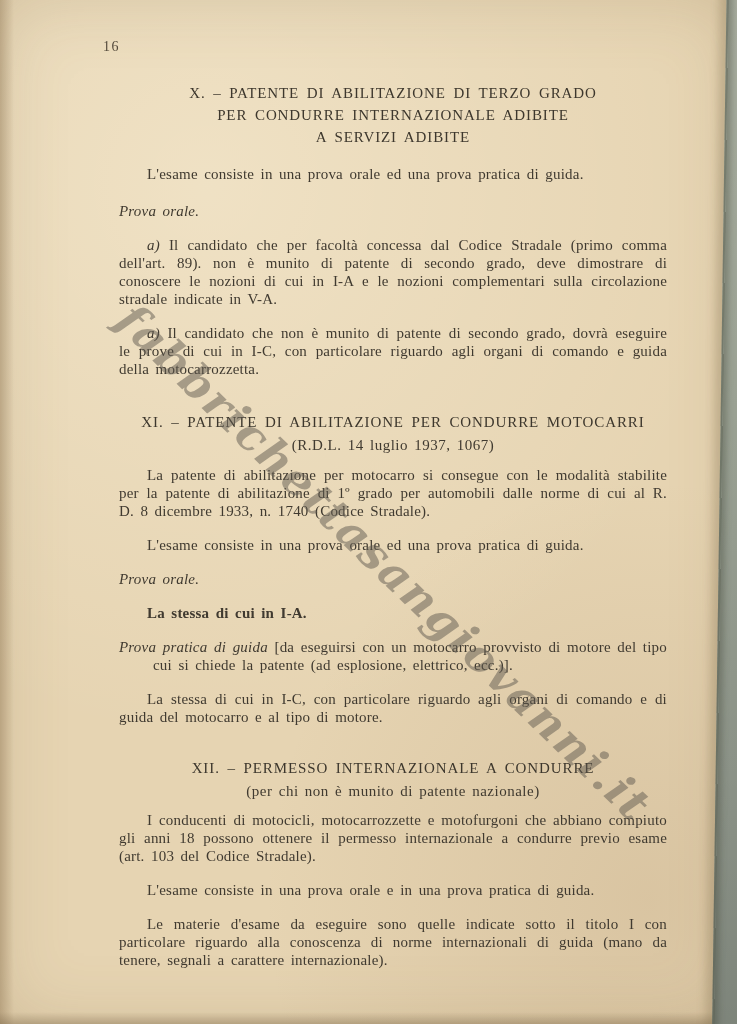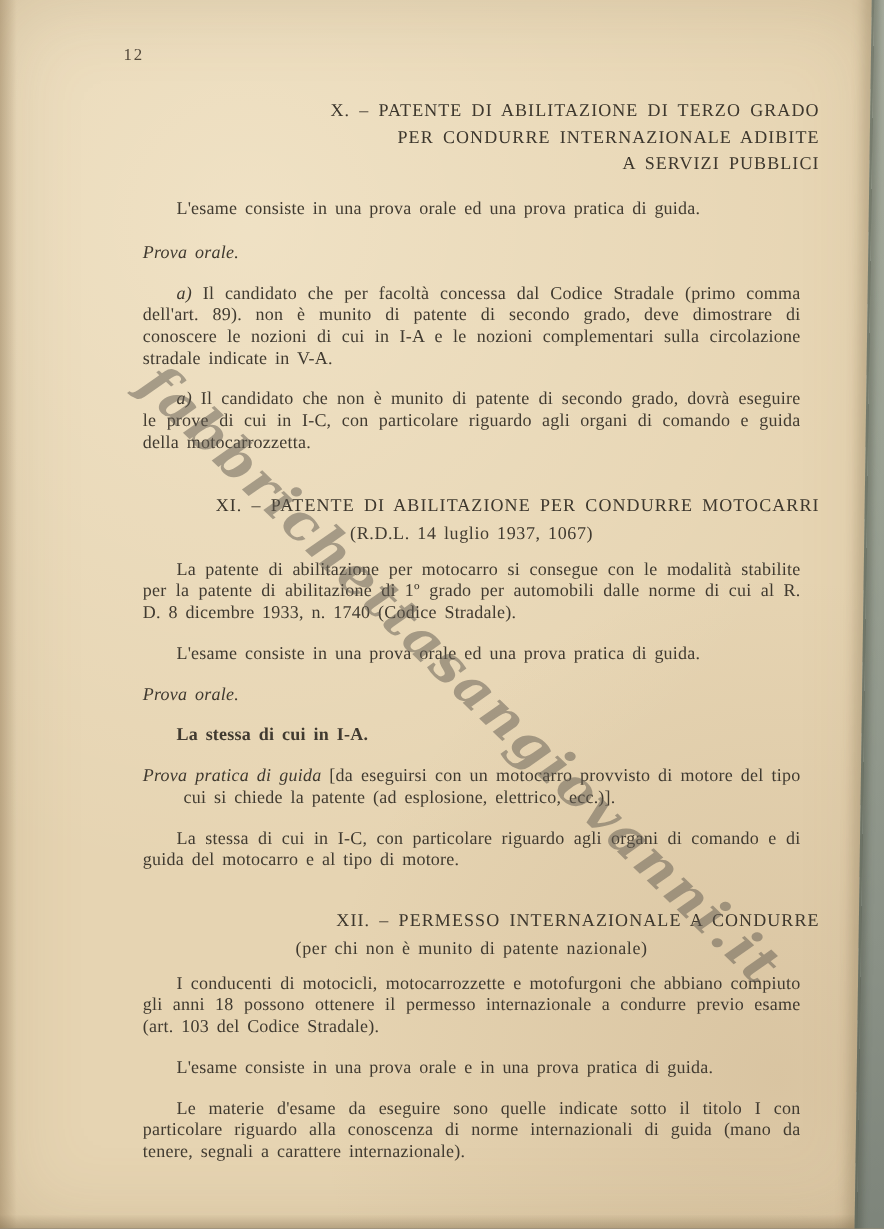--- a/index.html
+++ b/index.html
@@ -39,21 +39,21 @@
     font-size:14px; letter-spacing:1.5px; color:#53493b;
   }
 
   .content {
     position:absolute; left:103px; top:0; width:580px;
     font-size:15px; line-height:18px;
     letter-spacing:0.2px; word-spacing:2.5px;
   }
   .content p { margin:16px; }
 
-  .heading { text-align:right; font-size:15px; line-height:22px;
+  .heading { text-align:center; font-size:15px; line-height:22px;
              letter-spacing:0.9px; word-spacing:3px; color:#3d372d; }
   .subheading { text-align:center; font-size:15px; line-height:20px;
                 letter-spacing:0.5px; word-spacing:2px; margin-top:2px; }
 
   .p   { text-indent:28px; text-align:justify; }
   .single { text-indent:28px; text-align:left; }
   .flush  { text-indent:0; text-align:left; }
   .hang { padding-left:34px; text-indent:-34px; text-align:justify; }
   .it  { font-style:italic; }
 
@@ -81,28 +81,28 @@
     font-size:45px; letter-spacing:2px;
     color:rgba(95,90,80,0.50);
     white-space:nowrap; pointer-events:none;
   }
 </style>
 </head>
 <body>
 
 <div class="page">
 
-  <div class="page-number">12</div>
+  <div class="page-number">16</div>
 
   <div class="content">
 
     <div class="m-h1">
       <div class="heading">X. – PATENTE DI ABILITAZIONE DI TERZO GRADO</div>
       <div class="heading">PER CONDURRE INTERNAZIONALE ADIBITE</div>
-      <div class="heading">A SERVIZI PUBBLICI</div>
+      <div class="heading">A SERVIZI ADIBITE</div>
     </div>
 
     <p class="single m-intro">L'esame consiste in una prova orale ed una prova pratica di guida.</p>
 
     <p class="flush it m-lbl1">Prova orale.</p>
 
     <p class="p m-itema"><span class="it">a)</span> <span>Il candidato che per facoltà concessa dal Codice Stradale (primo comma dell'art. 89). non è munito di patente di secondo grado, deve dimostrare di conoscere le nozioni di cui in I-A e le nozioni complementari sulla circolazione stradale indicate in V-A.</span></p>
 
 
 

